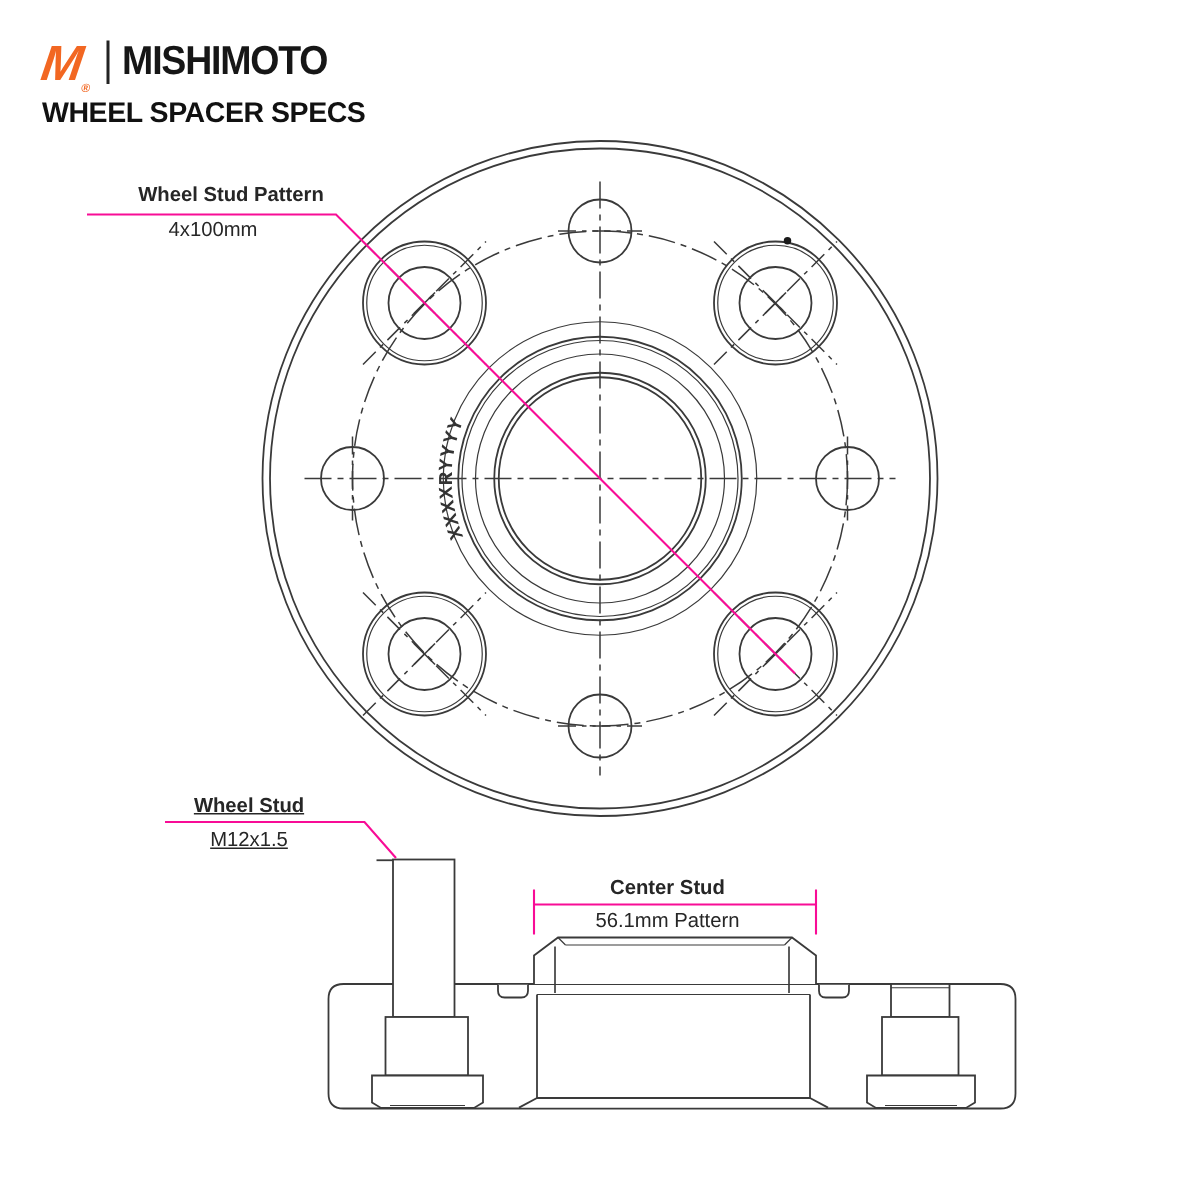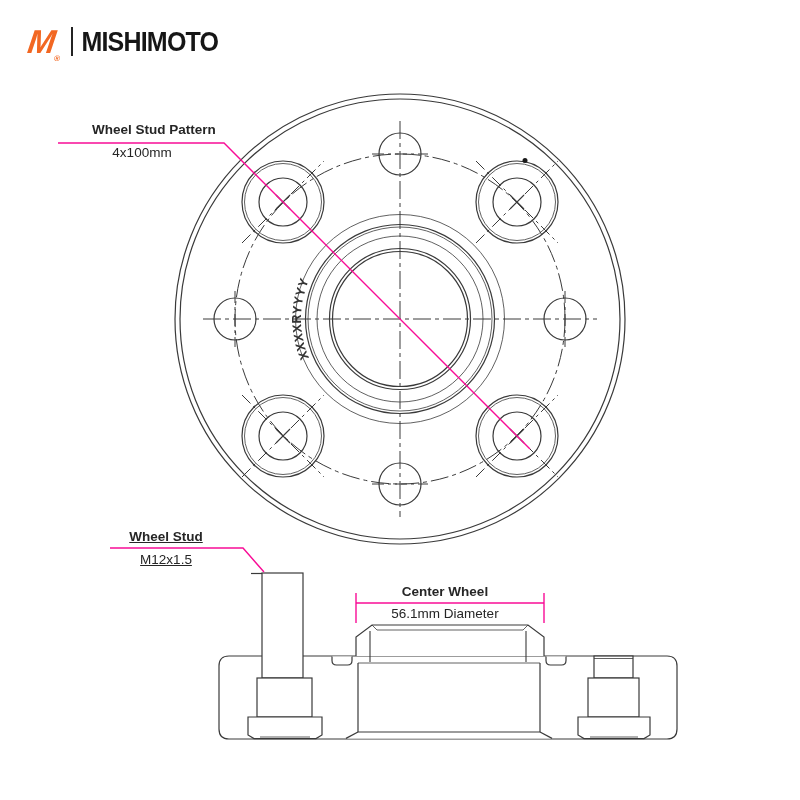--- a/index.html
+++ b/index.html
@@ -184,24 +184,25 @@
       </g>
     </g>
   </svg>
 
   <div class="header">
     <div class="logo-row">
       <div class="logo-m"><span>M</span><span class="logo-reg">®</span></div>
       <div class="logo-divider"></div>
       <div class="brand">MISHIMOTO</div>
     </div>
+    <div class="subtitle">WHEEL SPACER SPECS</div>
   </div>
 
   <div class="lbl b" style="left:64px;top:123px;width:180px;">Wheel Stud Pattern</div>
   <div class="lbl" style="left:52px;top:146px;width:180px;">4x100mm</div>
 
   <div class="lbl b" style="left:96px;top:530px;width:140px;text-decoration:underline;">Wheel Stud</div>
   <div class="lbl" style="left:96px;top:553px;width:140px;text-decoration:underline;">M12x1.5</div>
 
-  <div class="lbl b" style="left:365px;top:585px;width:160px;">Center Wheel</div>
-  <div class="lbl" style="left:365px;top:607px;width:160px;">56.1mm Diameter</div>
+  <div class="lbl b" style="left:365px;top:585px;width:160px;">Center Stud</div>
+  <div class="lbl" style="left:365px;top:607px;width:160px;">56.1mm Pattern</div>
 
 </div>
 
 </body></html>

